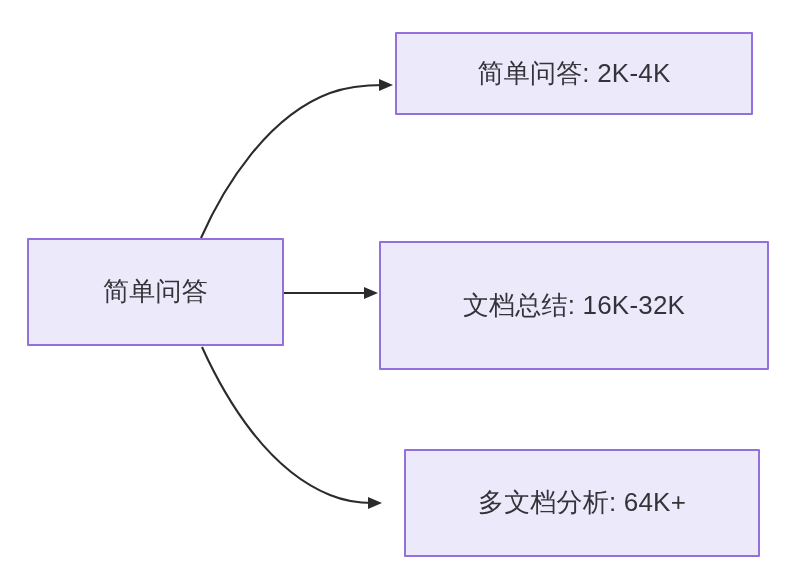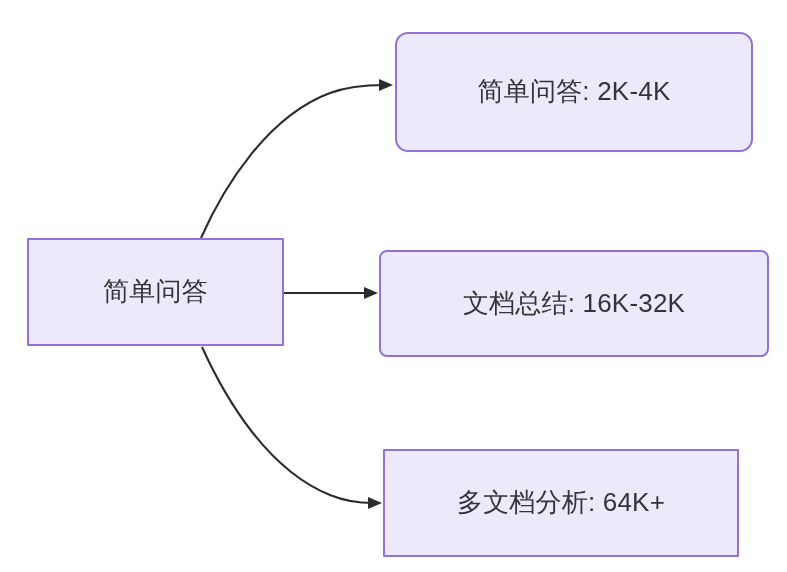--- a/index.html
+++ b/index.html
@@ -46,32 +46,30 @@
   #node-root {
     left: 27px;
     top: 238px;
     width: 257px;
     height: 108px;
   }
   #node-simple-qa {
     left: 395px;
     top: 32px;
     width: 358px;
-    height: 120px;
-    border-radius: 13px;
+    height: 83px;
   }
   #node-doc-summary {
     left: 379px;
-    top: 250px;
+    top: 241px;
     width: 390px;
-    height: 107px;
-    border-radius: 8px;
+    height: 129px;
   }
   #node-multi-doc {
-    left: 383px;
+    left: 404px;
     top: 449px;
     width: 356px;
     height: 108px;
   }
   .edge-path {
     fill: none;
     stroke: #2B2B2B;
     stroke-width: 2.1px;
   }
   .edge-arrow {

